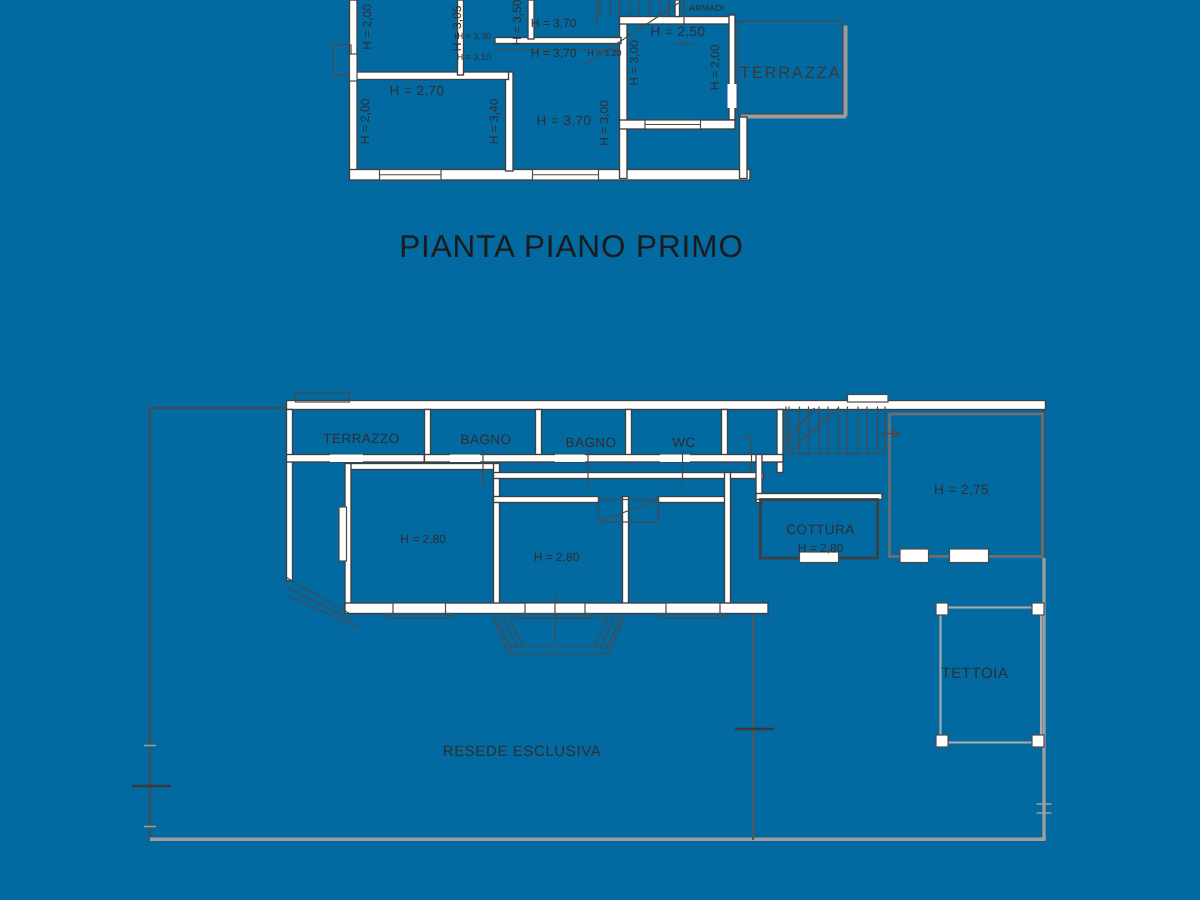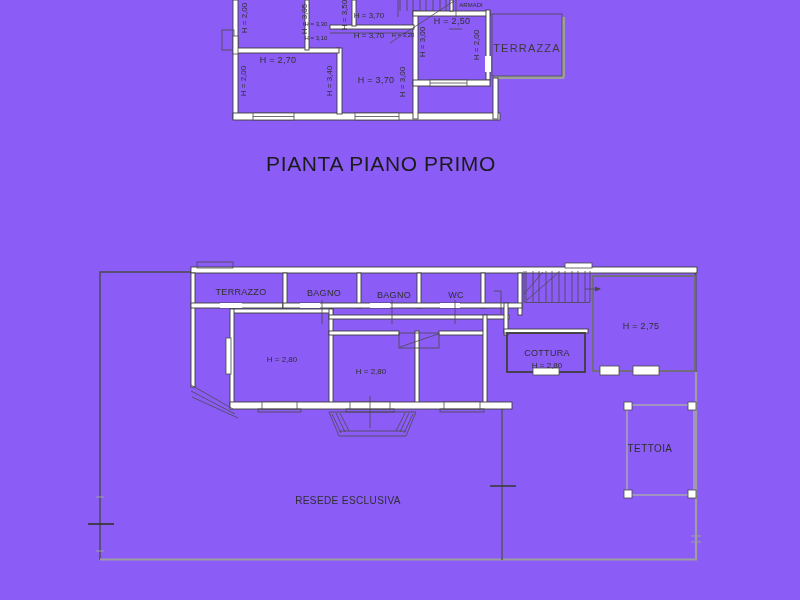--- a/index.html
+++ b/index.html
@@ -1,16 +1,16 @@
 <!DOCTYPE html>
 <html><head>
 <meta charset="utf-8">
 <style>
   html,body{margin:0;padding:0;background:#ffffff;}
-  .canvas{position:relative;width:800px;height:600px;background:#8b5cf6;overflow:hidden;}
+  .canvas{position:relative;width:800px;height:600px;background:#0369a1;overflow:hidden;}
   svg{display:block;}
   svg text{font-family:"Liberation Sans",sans-serif;fill:#2f2f2f;}
   .t-tiny{font-size:6px;}
   .t-small{font-size:8px;}
   .t-room{font-size:9px;letter-spacing:.3px;}
   .t-room-lg{font-size:10px;letter-spacing:.4px;}
   .t-terrazza{font-size:11px;letter-spacing:1.2px;fill:#3a3a3a;}
   .t-title{font-size:21px;letter-spacing:.6px;fill:#1b1b1b;}
   .wall{fill:#ffffff;stroke:#3f3f3f;stroke-width:0.9;}
   .thin{fill:none;stroke:#4a4a4a;stroke-width:0.8;}

